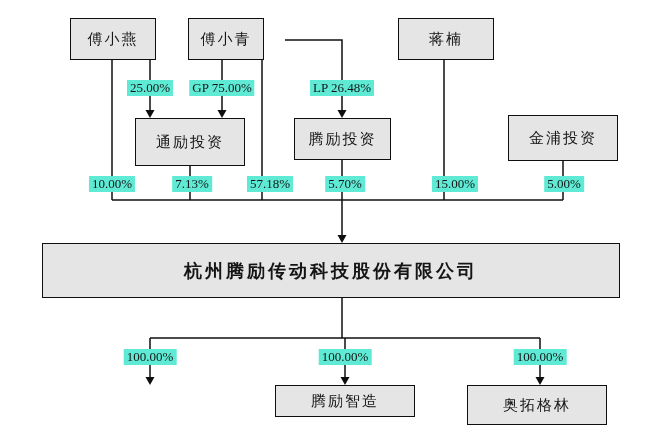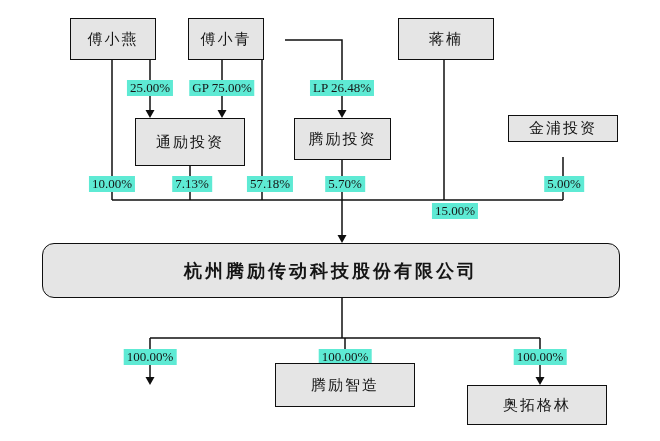--- a/index.html
+++ b/index.html
@@ -23,52 +23,51 @@
     border: 1.5px solid #0f0f0f;
     display: flex; align-items: center; justify-content: center;
     font-size: 15px; letter-spacing: 2px;
     color: #151515;
     white-space: nowrap;
   }
   .node.main {
     font-size: 18px;
     font-weight: 700;
     letter-spacing: 3px;
-    border-radius: 12px;
   }
   .pct {
     position: absolute;
     transform: translateX(-50%);
     background: #5eead4;
     padding: 0 3px;
     font-size: 13px;
     line-height: 16px;
     color: #151515;
     white-space: nowrap;
   }
   
   .n-fu-xiaoyan   { left: 70px;  top: 18px;  width: 86px;  height: 42px; }
   .n-fu-xiaoqing  { left: 188px; top: 18px;  width: 76px;  height: 42px; }
   .n-jiang-nan    { left: 398px; top: 18px;  width: 96px;  height: 42px; }
   .n-tongli       { left: 135px; top: 118px; width: 110px; height: 48px; }
   .n-tengli-inv   { left: 294px; top: 118px; width: 97px;  height: 42px; }
-  .n-jinpu        { left: 508px; top: 115px; width: 110px; height: 27px; }
+  .n-jinpu        { left: 508px; top: 115px; width: 110px; height: 46px; }
   .n-main         { left: 42px;  top: 243px; width: 578px; height: 55px; }
   .n-qinxuan      { left: 80px;  top: 385px; width: 135px; height: 40px; }
-  .n-tengli-zz    { left: 275px; top: 363px; width: 140px; height: 44px; }
+  .n-tengli-zz    { left: 275px; top: 385px; width: 140px; height: 32px; }
   .n-aotuo        { left: 467px; top: 385px; width: 140px; height: 40px; }
   
   .l-25    { left: 150px; top: 80px; }
   .l-gp75  { left: 222px; top: 80px; }
   .l-lp26  { left: 342px; top: 80px; }
   .l-10    { left: 112px; top: 176px; }
   .l-713   { left: 192px; top: 176px; text-align: right; }
   .l-5718  { left: 270px; top: 176px; }
   .l-570   { left: 345px; top: 176px; }
-  .l-15    { left: 455px; top: 176px; margin-top: 27px; }
+  .l-15    { left: 455px; top: 176px; }
   .l-500   { left: 564px; top: 176px; }
   .l-100a  { left: 150px; top: 349px; }
   .l-100b  { left: 345px; top: 349px; }
   .l-100c  { left: 540px; top: 349px; }
 </style>
 </head>
 <body>
 
 <div class="stage">
 

